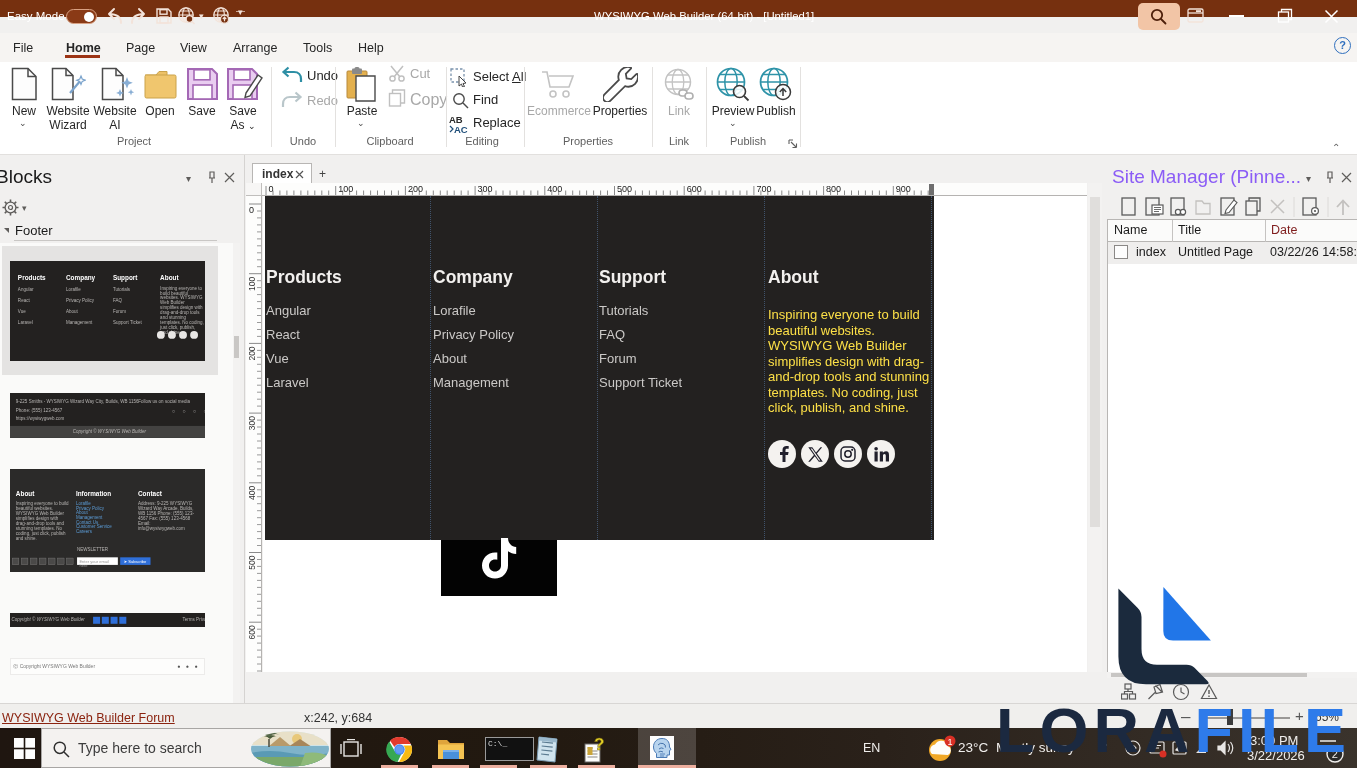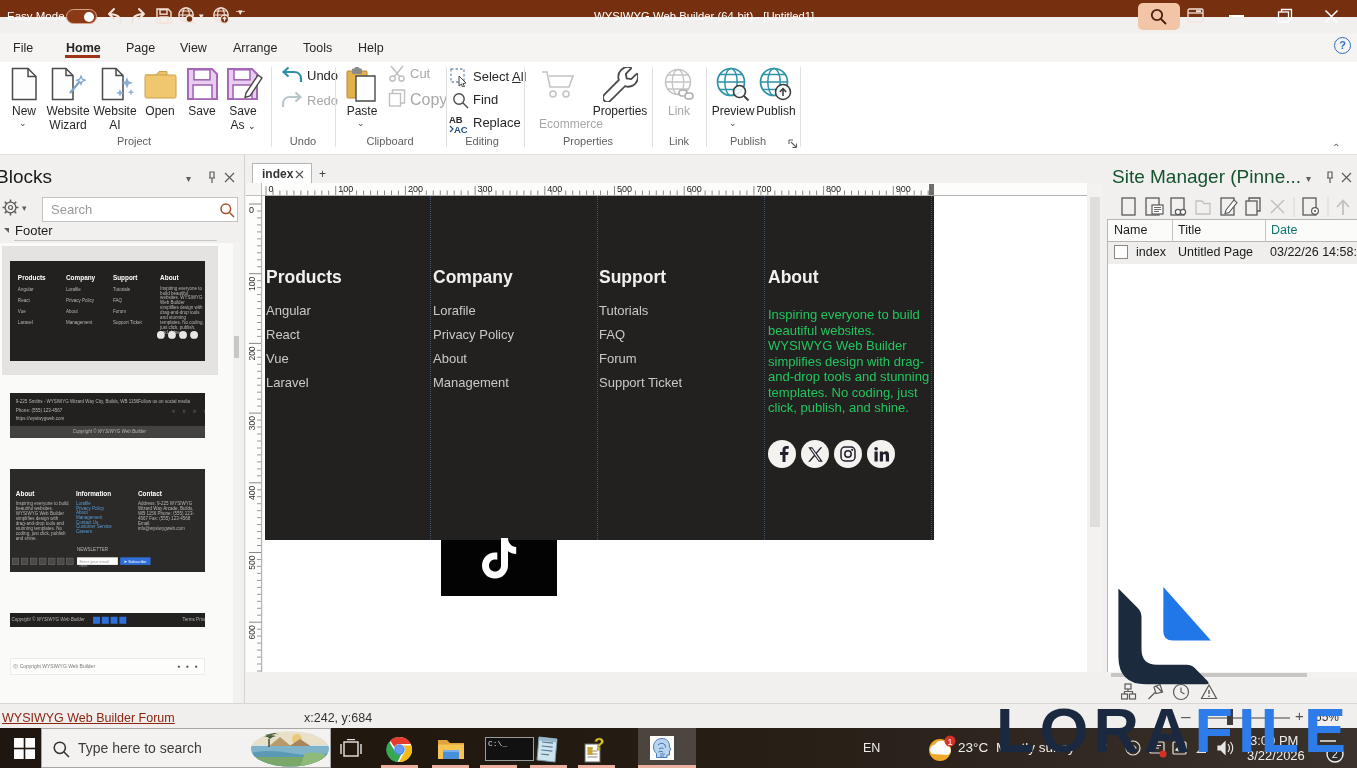--- a/index.html
+++ b/index.html
@@ -220,21 +220,21 @@
   </svg>
   <div class="ribbon-small" style="left:473px;top:53px;font-size:13px;">Replace</div>
   <div class="grp-label" style="left:432px;width:100px;">Editing</div>
   <div class="rsep" style="left:524px;"></div>
 
   <svg class="abs" style="left:540px;top:8px;" width="38" height="32" viewBox="0 0 38 32">
     <path d="M2 2 H7 L10 17 H29 L33 6 H9" stroke="#c3c3c3" stroke-width="1.6" fill="none"></path>
     <circle cx="13" cy="24" r="3" stroke="#c3c3c3" stroke-width="1.6" fill="none"></circle>
     <circle cx="26" cy="24" r="3" stroke="#c3c3c3" stroke-width="1.6" fill="none"></circle>
   </svg>
-  <div class="ribbon-big gray" style="left:519px;top:55px;width:80px;margin-left:12px;">Ecommerce</div>
+  <div class="ribbon-big gray" style="left:519px;top:42px;width:80px;">Ecommerce</div>
   <svg class="abs" style="left:603px;top:5px;" width="35" height="35" viewBox="0 0 512 512">
     <path d="M507.73 109.1c-2.24-9.03-13.54-12.09-20.12-5.51l-74.36 74.36-67.88-11.31-11.31-67.88 74.36-74.36c6.62-6.62 3.43-17.9-5.66-20.16-47.38-11.74-99.55.91-136.58 37.93-39.64 39.64-50.55 97.1-34.05 147.2L18.74 402.76c-24.99 24.99-24.99 65.51 0 90.5 24.99 24.99 65.51 24.99 90.5 0l213.21-213.21c50.12 16.71 107.47 5.68 147.37-34.22 37.07-37.07 49.7-89.32 37.91-136.73z" fill="#fff" stroke="#4a4a4a" stroke-width="26"></path>
   </svg>
   <div class="ribbon-big" style="left:585px;top:42px;width:70px;">Properties</div>
   <div class="grp-label" style="left:538px;width:100px;">Properties</div>
   <div class="rsep" style="left:652px;"></div>
 
   <svg class="abs" style="left:662px;top:5px;" width="35" height="35" viewBox="0 0 35 35">
     <circle cx="16" cy="15" r="12.5" stroke="#c3c3c3" stroke-width="1.5" fill="none"></circle>
     <ellipse cx="16" cy="15" rx="5.8" ry="12.5" stroke="#c3c3c3" stroke-width="1.3" fill="none"></ellipse>
@@ -281,27 +281,20 @@
   </svg>
 
   <svg class="abs" style="left:2px;top:44px;" width="17" height="17" viewBox="0 0 17 17">
     <circle cx="8.5" cy="8.5" r="5.4" stroke="#5f5d5b" stroke-width="1.3" fill="none"></circle>
     <circle cx="8.5" cy="8.5" r="2" stroke="#5f5d5b" stroke-width="1.2" fill="none"></circle>
     <g stroke="#5f5d5b" stroke-width="1.6">
       <path d="M8.5 0.5 V3 M8.5 14 V16.5 M0.5 8.5 H3 M14 8.5 H16.5 M2.8 2.8 L4.6 4.6 M12.4 12.4 L14.2 14.2 M14.2 2.8 L12.4 4.6 M4.6 12.4 L2.8 14.2"></path>
     </g>
   </svg>
   <div class="abs" style="left:22px;top:48px;color:#5f5d5b;font-size:9px;">▾</div>
-  <div class="abs" style="left:42px;top:42px;width:196px;height:25px;background:#fff;border:1px solid #c5c3c1;">
-    <span style="position:absolute;left:8px;top:4px;font-size:13px;color:#9a9a98;">Search</span>
-    <svg class="abs" style="left:176px;top:4px;" width="16" height="16" viewBox="0 0 16 16">
-      <circle cx="6.8" cy="6.8" r="4.8" stroke="#a5522a" stroke-width="1.5" fill="none"></circle>
-      <path d="M10.5 10.5 L15 15" stroke="#a5522a" stroke-width="1.5"></path>
-    </svg>
-  </div>
 
   <div class="abs" style="left:4px;top:73px;width:0;height:0;border-left:5px solid transparent;border-top:5px solid #5f5d5b;"></div>
   <div class="abs" style="left:15px;top:68px;font-size:13px;color:#1a1a1a;">Footer</div>
   <div class="abs" style="left:14px;top:85px;width:203px;height:1px;background:#c9c7c5;"></div>
 
   <div class="abs" style="left:0px;top:88px;width:233px;height:460px;background:#fafaf9;overflow:hidden;">
 
     <div class="abs" style="left:2px;top:3px;width:216px;height:129px;background:#e4e3e2;"></div>
     <div class="abs thumbdark" style="left:10px;top:18px;width:195px;height:100px;">
       <div class="abs tscale" style="width:669px;height:344px;">
@@ -613,21 +606,21 @@
       <div class="abs flink" style="left:1px;top:155px;">Vue</div>
       <div class="abs flink" style="left:1px;top:179px;">Laravel</div>
       <div class="abs flink" style="left:168px;top:107px;">Lorafile</div>
       <div class="abs flink" style="left:168px;top:131px;">Privacy Policy</div>
       <div class="abs flink" style="left:168px;top:155px;">About</div>
       <div class="abs flink" style="left:168px;top:179px;">Management</div>
       <div class="abs flink" style="left:334px;top:107px;">Tutorials</div>
       <div class="abs flink" style="left:334px;top:131px;">FAQ</div>
       <div class="abs flink" style="left:334px;top:155px;">Forum</div>
       <div class="abs flink" style="left:334px;top:179px;">Support Ticket</div>
-      <div class="abs" style="left:503px;top:111px;font-size:13px;line-height:15.5px;color:#22c55e;">Inspiring everyone to build<br>beautiful websites.<br>WYSIWYG Web Builder<br>simplifies design with drag-<br>and-drop tools and stunning<br>templates. No coding, just<br>click, publish, and shine.</div>
+      <div class="abs" style="left:503px;top:111px;font-size:13px;line-height:15.5px;color:#fde047;">Inspiring everyone to build<br>beautiful websites.<br>WYSIWYG Web Builder<br>simplifies design with drag-<br>and-drop tools and stunning<br>templates. No coding, just<br>click, publish, and shine.</div>
 
       <div class="soc" style="left:503px;top:244px;">
         <svg width="15" height="16" viewBox="0 0 15 16" style="margin:6px 0 0 8px;">
             <path d="M9.5 16 V9 H12 L12.6 6 H9.5 V4.3 C9.5 3.2 10 2.8 11.1 2.8 H12.7 V0.1 C12.2 0 11.2 0 10.5 0 C8.2 0 6.5 1.4 6.5 4 V6 H4 V9 H6.5 V16 Z" fill="#21202c"></path>
           </svg>
       </div>
       <div class="soc" style="left:536px;top:244px;">
         <svg width="15" height="15" viewBox="0 0 15 15" style="margin:7px 0 0 7px;">
             <path d="M0.3 0.3 L5.9 8 L0.2 14.7 H2 L6.8 9.2 L10.8 14.7 H14.8 L8.9 6.5 L14.2 0.3 H12.5 L8 5.4 L4.3 0.3 Z M2.6 1.5 H4 L12.4 13.5 H11 Z" fill="#21202c"></path>
           </svg>
@@ -653,21 +646,21 @@
       <path d="M29 2 H22 V29.5 C22 33 19.5 35.5 16 35.5 C12.5 35.5 10 33 10 29.5 C10 26 12.5 23.4 16 23.4 C16.8 23.4 17.6 23.55 18.3 23.85 V16.6 C17.55 16.48 16.8 16.4 16 16.4 C8.7 16.4 3 22.2 3 29.5 C3 36.8 8.7 42.6 16 42.6 C23.3 42.6 29 36.8 29 29.5 V15.3 C31.3 16.9 34.1 17.9 37.2 17.9 V10.9 C32.6 10.9 29 7 29 2 Z" fill="#fff"></path>
     </svg>
   </div>
 
   <div class="abs" style="left:842px;top:28px;width:14px;height:489px;background:#f3f2f1;">
     <div class="abs" style="left:2px;top:14px;width:10px;height:330px;background:#e0dedc;"></div>
   </div>
 
 </div>
 <div id="rightpanel">
-  <div class="abs" style="left:9px;top:11px;font-size:19px;color:#14532d;white-space:nowrap;overflow:hidden;width:192px;">Site Manager (Pinne...</div>
+  <div class="abs" style="left:9px;top:11px;font-size:19px;color:#8b5cf6;white-space:nowrap;overflow:hidden;width:192px;">Site Manager (Pinne...</div>
   <div class="abs" style="left:203px;top:18px;color:#5f5d5b;font-size:10px;">▾</div>
   <svg class="abs" style="left:221px;top:16px;" width="12" height="13" viewBox="0 0 12 13">
     <path d="M4 1 H8 V7 H4 Z M3 7 H9 M6 7 V12" stroke="#5f5d5b" stroke-width="1.2" fill="none"></path>
   </svg>
   <svg class="abs" style="left:238px;top:17px;" width="11" height="11" viewBox="0 0 11 11">
     <path d="M1 1 L10 10 M10 1 L1 10" stroke="#5f5d5b" stroke-width="1.2"></path>
   </svg>
 
   <svg class="abs" style="left:18px;top:42px;" width="230" height="20" viewBox="0 0 230 20">
 
@@ -698,21 +691,21 @@
     <circle cx="194" cy="14" r="1.1" fill="#5a5a5a"></circle>
 
     <line x1="207" y1="0" x2="207" y2="20" stroke="#dcdad8" stroke-width="1"></line>
 
     <path d="M222 18 V4 M216 10 L222 3.5 L228 10" stroke="#c3c1bf" stroke-width="1.8" fill="none"></path>
   </svg>
 
   <div class="abs" style="left:4px;top:64px;width:250px;height:23px;background:#fbfbfa;border:1px solid #b8b6b4;border-right:none;">
     <div class="abs" style="left:6px;top:3px;font-size:12.5px;color:#1a1a1a;">Name</div>
     <div class="abs" style="left:70px;top:3px;font-size:12.5px;color:#1a1a1a;">Title</div>
-    <div class="abs" style="left:163px;top:3px;font-size:12.5px;color:#0f766e;">Date</div>
+    <div class="abs" style="left:163px;top:3px;font-size:12.5px;color:#7f1d1d;">Date</div>
     <div class="abs" style="left:64px;top:0;width:1px;height:22px;background:#c5c3c1;"></div>
     <div class="abs" style="left:157px;top:0;width:1px;height:22px;background:#c5c3c1;"></div>
   </div>
   <div class="abs" style="left:4px;top:87px;width:250px;height:22px;background:#efeeed;border-left:1px solid #b8b6b4;">
     <div class="abs" style="left:6px;top:3px;width:14px;height:14px;background:#fdfdfd;border:1px solid #8a8886;"></div>
     <div class="abs" style="left:28px;top:3px;font-size:12.5px;color:#1a1a1a;">index</div>
     <div class="abs" style="left:70px;top:3px;font-size:12.5px;color:#1a1a1a;">Untitled Page</div>
     <div class="abs" style="left:162px;top:3px;font-size:12.5px;color:#1a1a1a;white-space:nowrap;">03/22/26 14:58:5</div>
   </div>
   <div class="abs" style="left:4px;top:109px;width:250px;height:408px;background:#fff;border-left:1px solid #b8b6b4;"></div>

